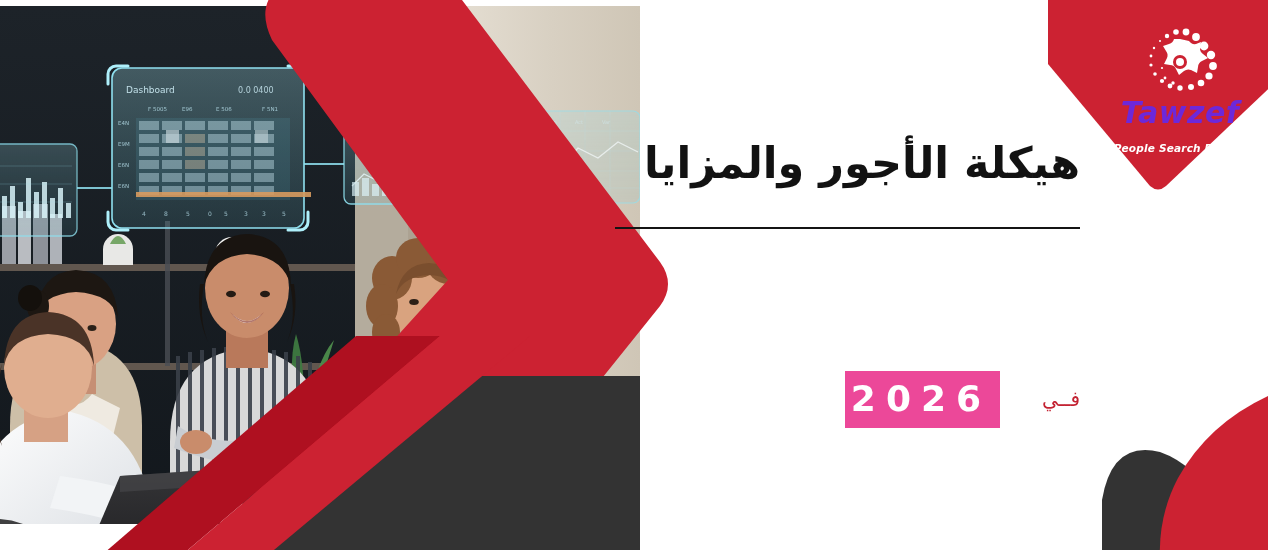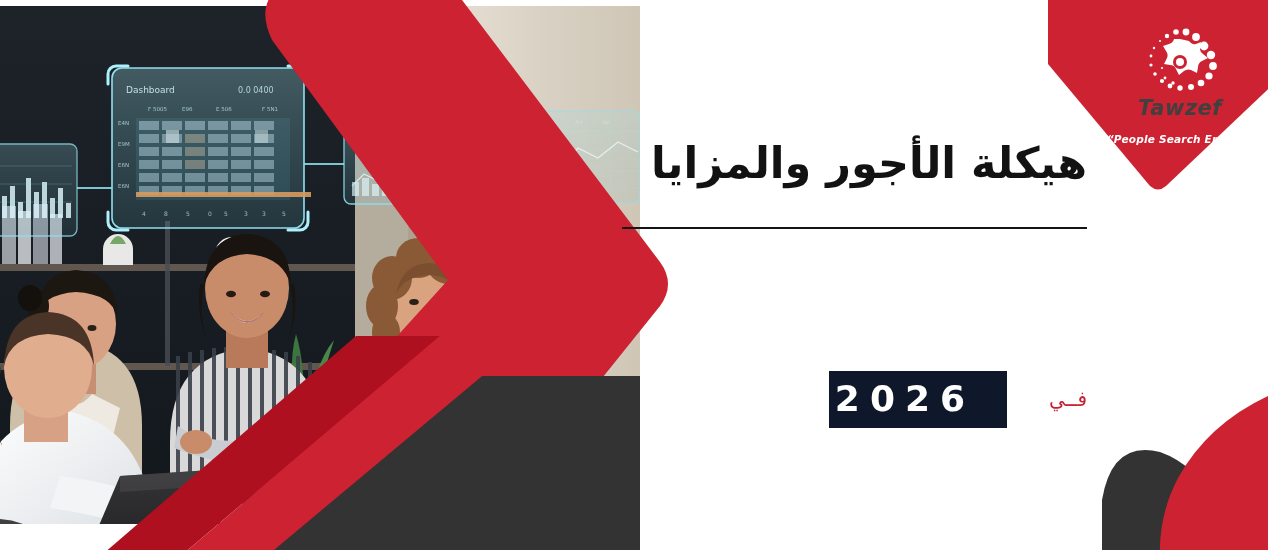--- a/index.html
+++ b/index.html
@@ -27,21 +27,21 @@
   
   .shape-layer {
     position:absolute; left:0; top:0;
     width:1268px; height:550px;
     pointer-events:none;
   }
 
   
   #text-panel {
     position:absolute;
-    right:9px; top:0;
+    right:16px; top:0;
     width:640px; height:550px;
     direction:rtl;
   }
   #title-main {
     position:absolute;
     right:172px; top:138px;
     width:470px;
     text-align:right;
     font-size:43px;
     font-weight:bold;
@@ -79,42 +79,42 @@
     justify-content:flex-start;
   }
   #year-prefix {
     font-size:20px;
     color:#C32232;
     line-height:1;
     margin-left:42px;
     white-space:nowrap;
   }
   #year-badge {
-    background:#0f172a;
+    background:#ec4899;
     color:#ffffff;
     font-size:36px;
     font-weight:bold;
     letter-spacing:10px;
-    padding:10px 32px 11px 6px;
+    padding:10px 9px 11px 6px;
     line-height:1;
     display:inline-block;
     margin-left:21px;
   }
 
   
   #logo {
     position:absolute;
     left:1105px; top:22px;
     width:150px; height:122px;
     text-align:center;
   }
   #logo-mark { display:block; margin:0 auto; }
   #logo-word {
-    color:#404040;
-    font-size:21px;
+    color:#6d28d9;
+    font-size:30px;
     font-weight:bold;
     font-style:italic;
     letter-spacing:0.5px;
     line-height:1;
     margin-top:-2px;
   }
   #logo-tag {
     color:#ffffff;
     font-size:10.5px;
     font-style:italic;

